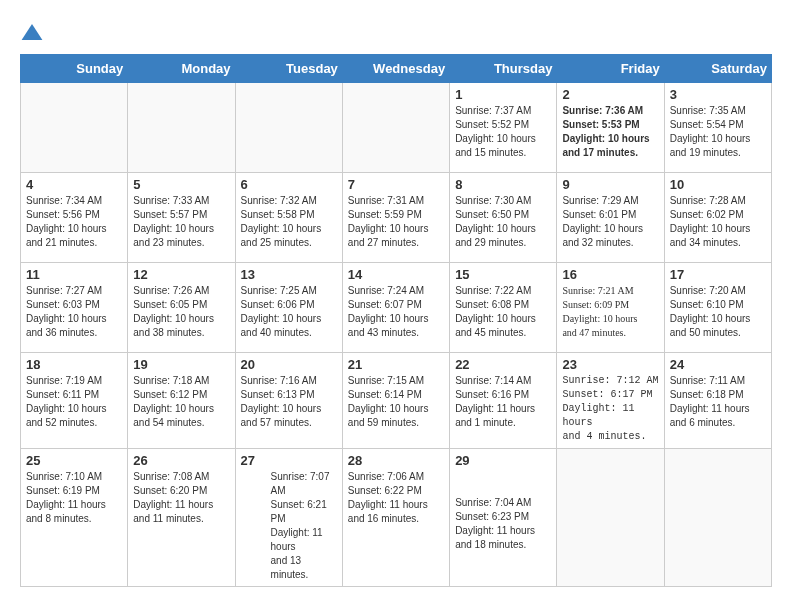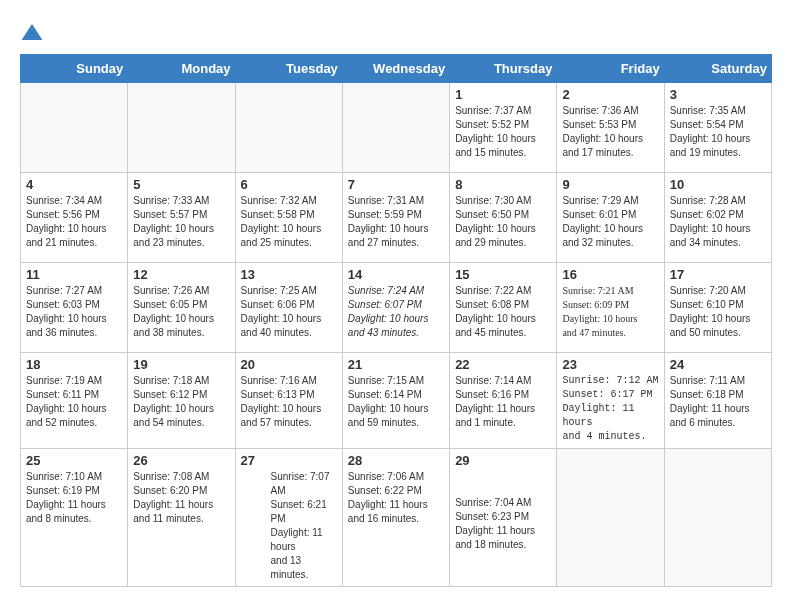--- a/index.html
+++ b/index.html
@@ -129,21 +129,21 @@
         <td class="empty"></td>
         <td>
           <span class="day-number">1</span>
           <div class="day-info" style="white-space: pre-line;">Sunrise: 7:37 AM
 Sunset: 5:52 PM
 Daylight: 10 hours
 and 15 minutes.</div>
         </td>
         <td>
           <span class="day-number">2</span>
-          <div class="day-info" style="white-space: pre-line;">Sunrise: 7:36 AM
+          <div class="day-info" style="white-space: pre-line; font-weight: bold;">Sunrise: 7:36 AM
 Sunset: 5:53 PM
 Daylight: 10 hours
 and 17 minutes.</div>
         </td>
         <td>
           <span class="day-number">3</span>
           <div class="day-info" style="white-space: pre-line;">Sunrise: 7:35 AM
 Sunset: 5:54 PM
 Daylight: 10 hours
 and 19 minutes.</div>
@@ -217,21 +217,21 @@
         </td>
         <td>
           <span class="day-number">13</span>
           <div class="day-info" style="white-space: pre-line;">Sunrise: 7:25 AM
 Sunset: 6:06 PM
 Daylight: 10 hours
 and 40 minutes.</div>
         </td>
         <td>
           <span class="day-number">14</span>
-          <div class="day-info" style="white-space: pre-line; font-style: italic;">Sunrise: 7:24 AM
+          <div class="day-info" style="white-space: pre-line;">Sunrise: 7:24 AM
 Sunset: 6:07 PM
 Daylight: 10 hours
 and 43 minutes.</div>
         </td>
         <td>
           <span class="day-number">15</span>
           <div class="day-info" style="white-space: pre-line;">Sunrise: 7:22 AM
 Sunset: 6:08 PM
 Daylight: 10 hours
 and 45 minutes.</div>

